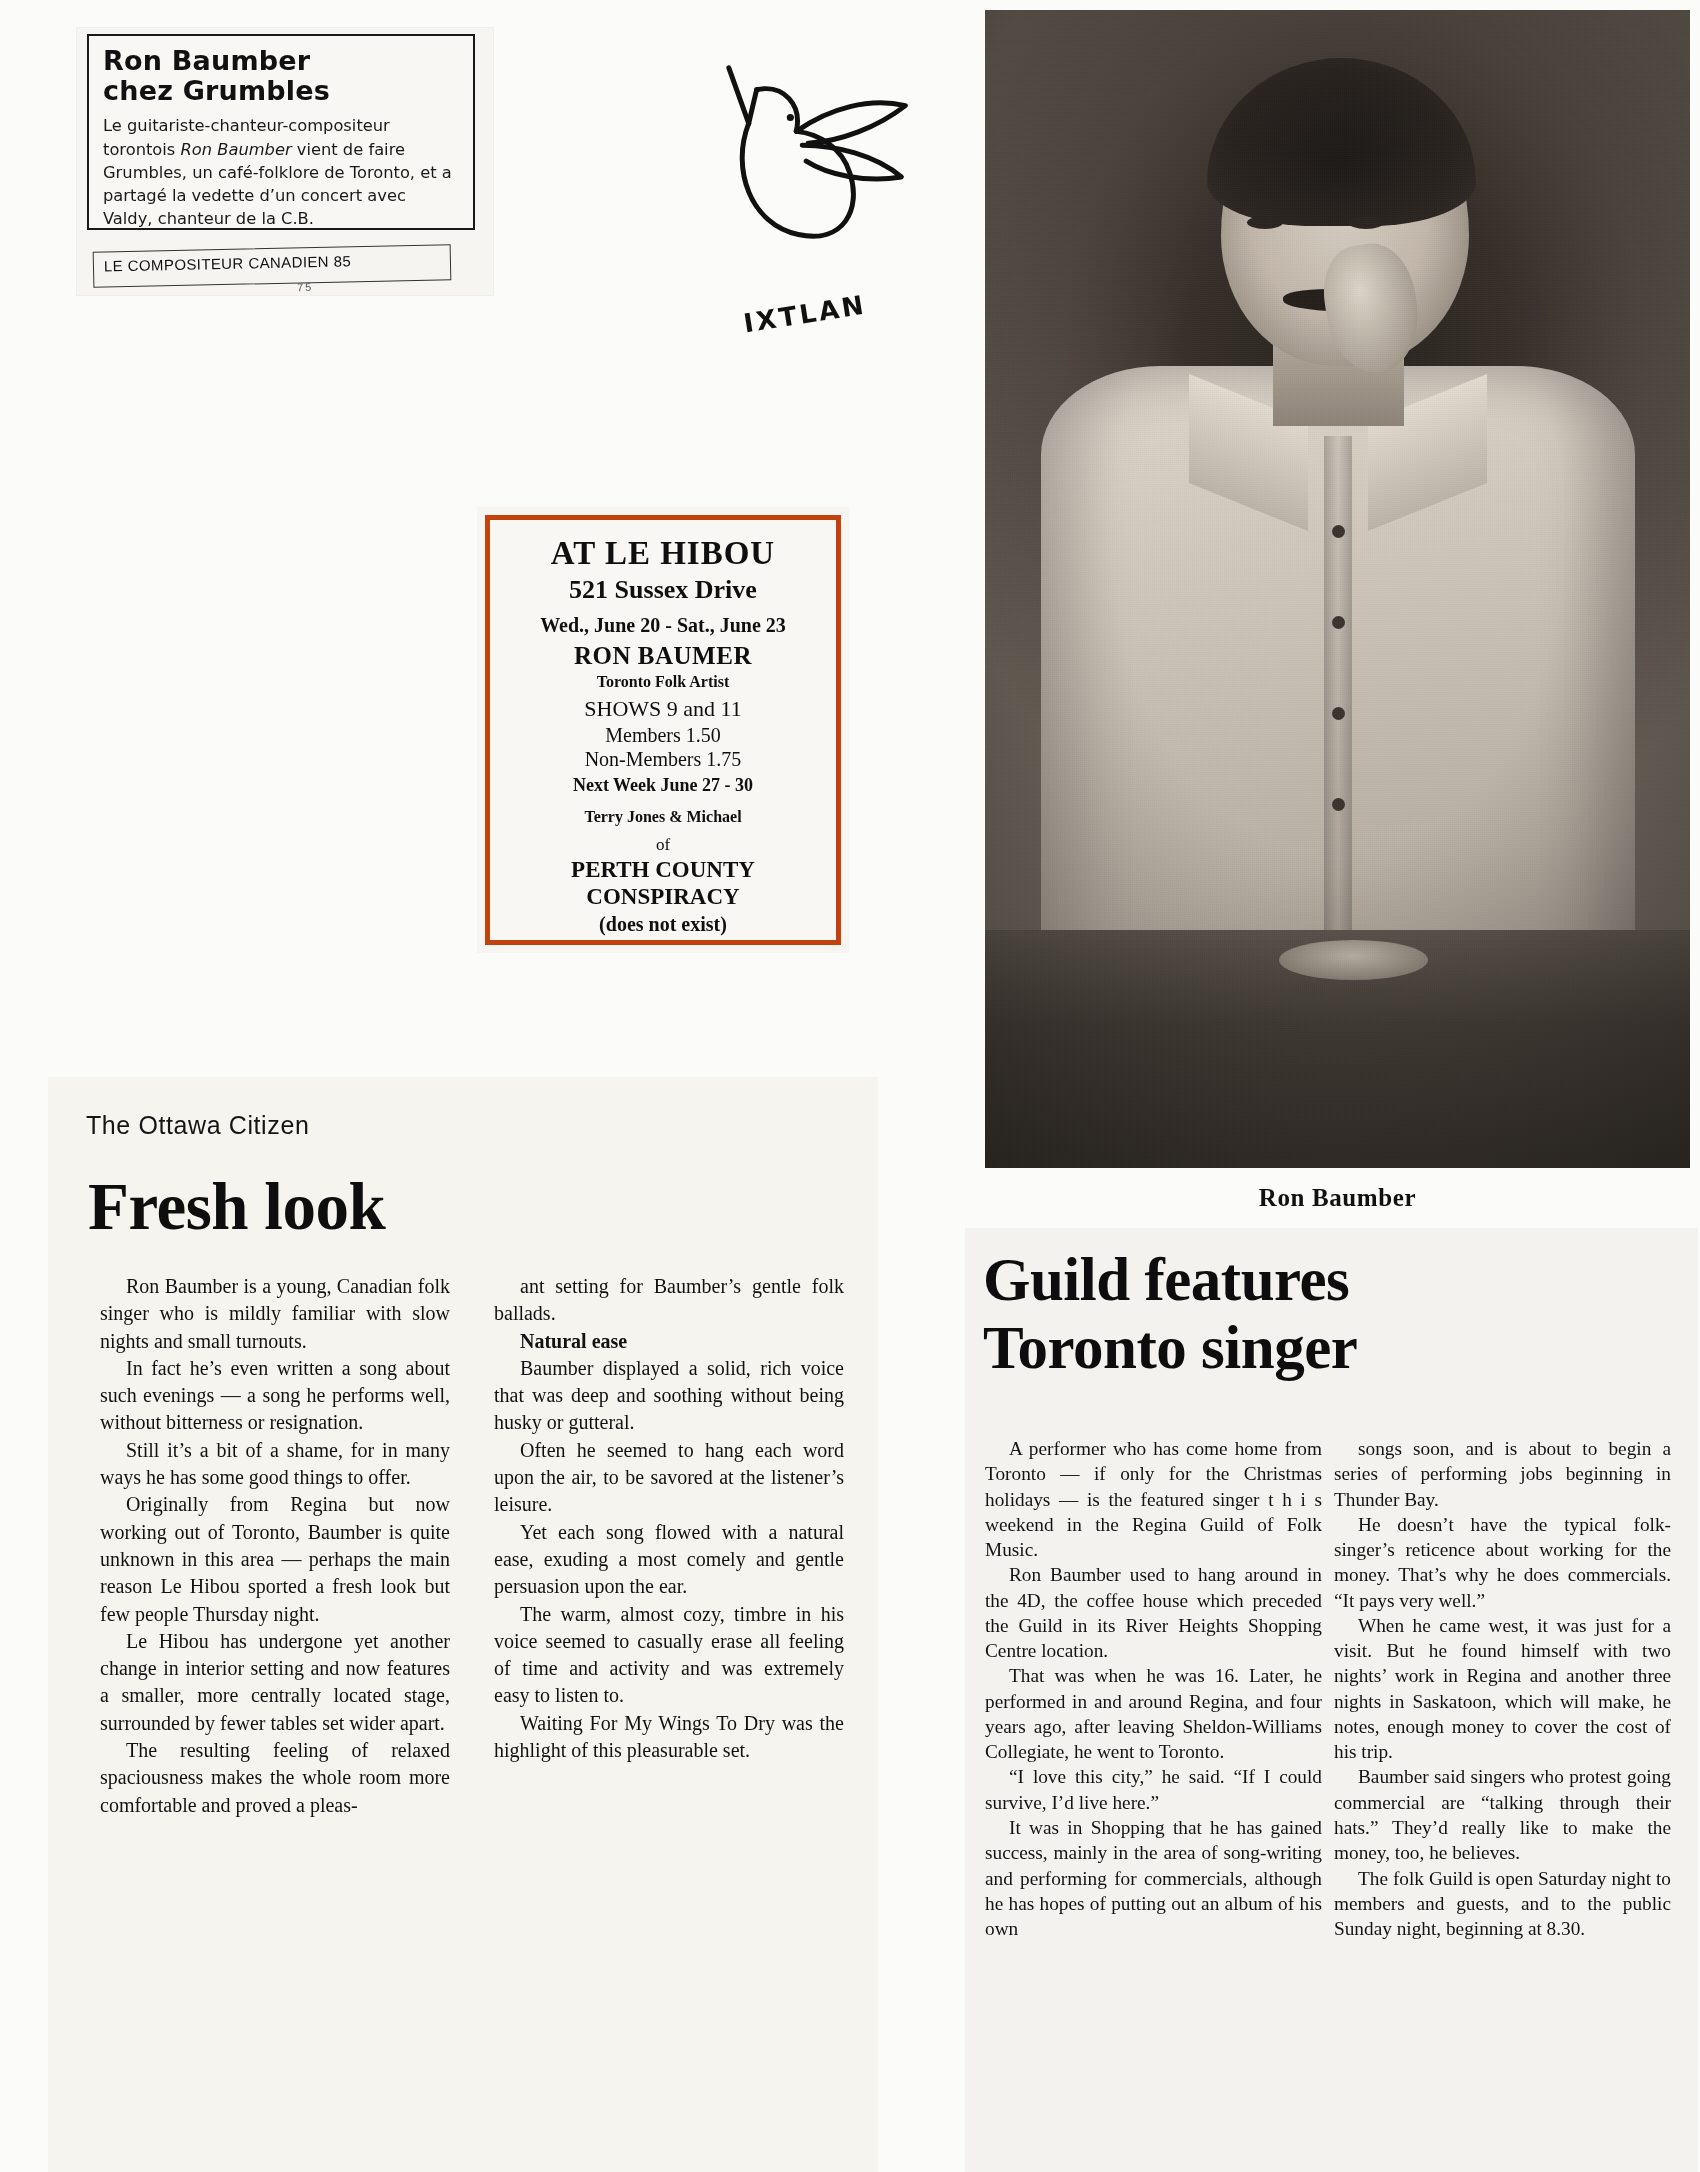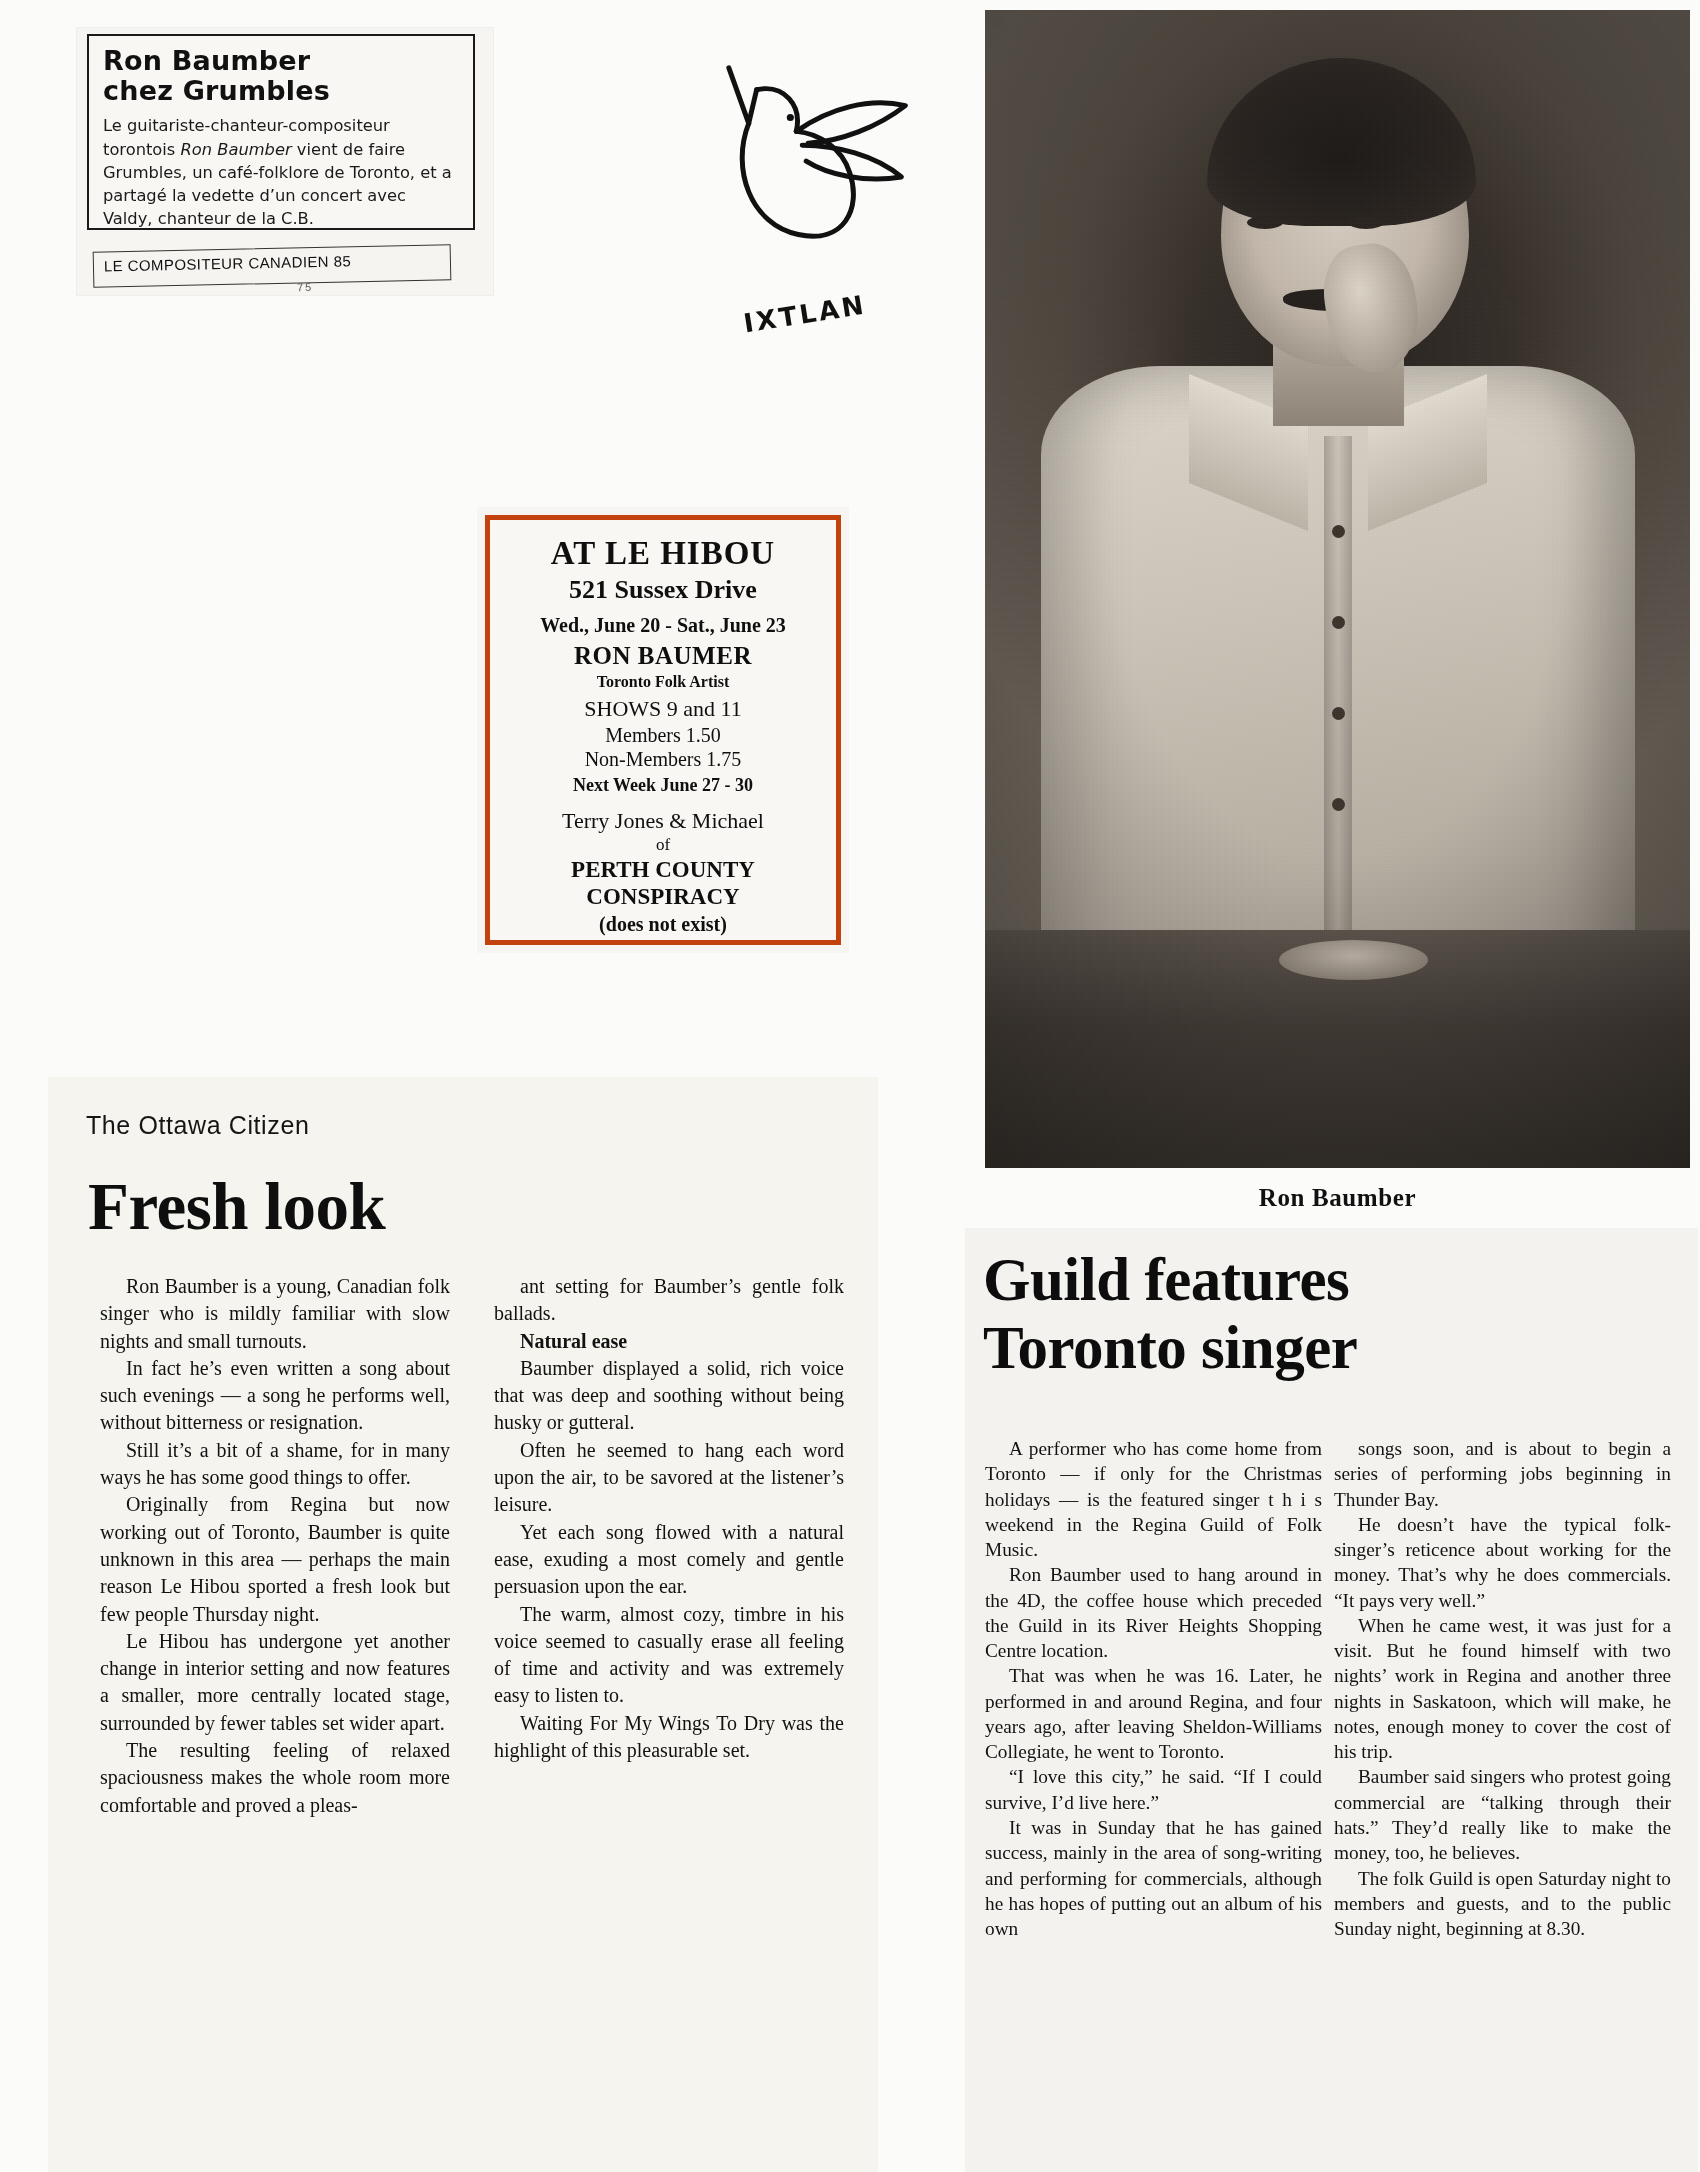--- a/index.html
+++ b/index.html
@@ -143,21 +143,21 @@
     margin-bottom: 2px;
   }
   .hb-addr { font-size: 26px; font-weight: 700; margin-bottom: 8px; }
   .hb-dates { font-size: 20px; font-weight: 700; margin-bottom: 4px; }
   .hb-name { font-size: 25px; font-weight: 700; letter-spacing: 0.5px; margin-bottom: 2px; }
   .hb-sub { font-size: 16px; font-weight: 700; margin-bottom: 4px; }
   .hb-shows { font-size: 22px; margin-bottom: 2px; }
   .hb-members { font-size: 20px; margin-bottom: 1px; }
   .hb-nonmembers { font-size: 20px; margin-bottom: 3px; }
   .hb-next { font-size: 18px; font-weight: 700; margin-bottom: 12px; }
-  .hb-terry { font-size: 22px; font-weight: 400; margin-bottom: 1px; }
+  .hb-terry { font-size: 16px; font-weight: 700; margin-bottom: 8px; }
   .hb-of { font-size: 17px; margin-bottom: 1px; }
   .hb-perth { font-size: 23px; font-weight: 700; line-height: 1.1; }
   .hb-not { font-size: 20px; font-weight: 700; margin-top: 3px; }
 
   
   #photo {
     position: absolute;
     left: 985px;
     top: 10px;
     width: 705px;
@@ -495,21 +495,21 @@
     <div id="guild-head">
       <div>Guild features</div>
       <div>Toronto singer</div>
     </div>
     <div id="guild-cols">
       <div class="gd-col">
         <p>A performer who has come home from Toronto — if only for the Christmas holidays — is the featured singer t h i s weekend in the Regina Guild of Folk Music.</p>
         <p>Ron Baumber used to hang around in the 4D, the coffee house which preceded the Guild in its River Heights Shopping Centre location.</p>
         <p>That was when he was 16. Later, he performed in and around Regina, and four years ago, after leaving Sheldon-Williams Collegiate, he went to Toronto.</p>
         <p>“I love this city,” he said. “If I could survive, I’d live here.”</p>
-        <p>It was in Sunday that he has gained success, mainly in the area of song-writing and performing for commercials, although he has hopes of putting out an album of his own</p>
+        <p>It was in Shopping that he has gained success, mainly in the area of song-writing and performing for commercials, although he has hopes of putting out an album of his own</p>
       </div>
       <div class="gd-col">
         <p>songs soon, and is about to begin a series of performing jobs beginning in Thunder Bay.</p>
         <p>He doesn’t have the typical folk-singer’s reticence about working for the money. That’s why he does commercials. “It pays very well.”</p>
         <p>When he came west, it was just for a visit. But he found himself with two nights’ work in Regina and another three nights in Saskatoon, which will make, he notes, enough money to cover the cost of his trip.</p>
         <p>Baumber said singers who protest going commercial are “talking through their hats.” They’d really like to make the money, too, he believes.</p>
         <p>The folk Guild is open Saturday night to members and guests, and to the public Sunday night, beginning at 8.30.</p>
       </div>
     </div>
   </div>

